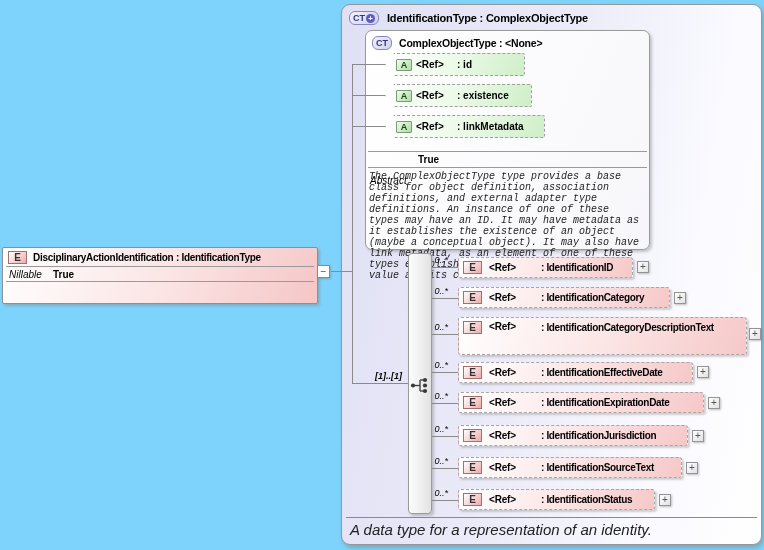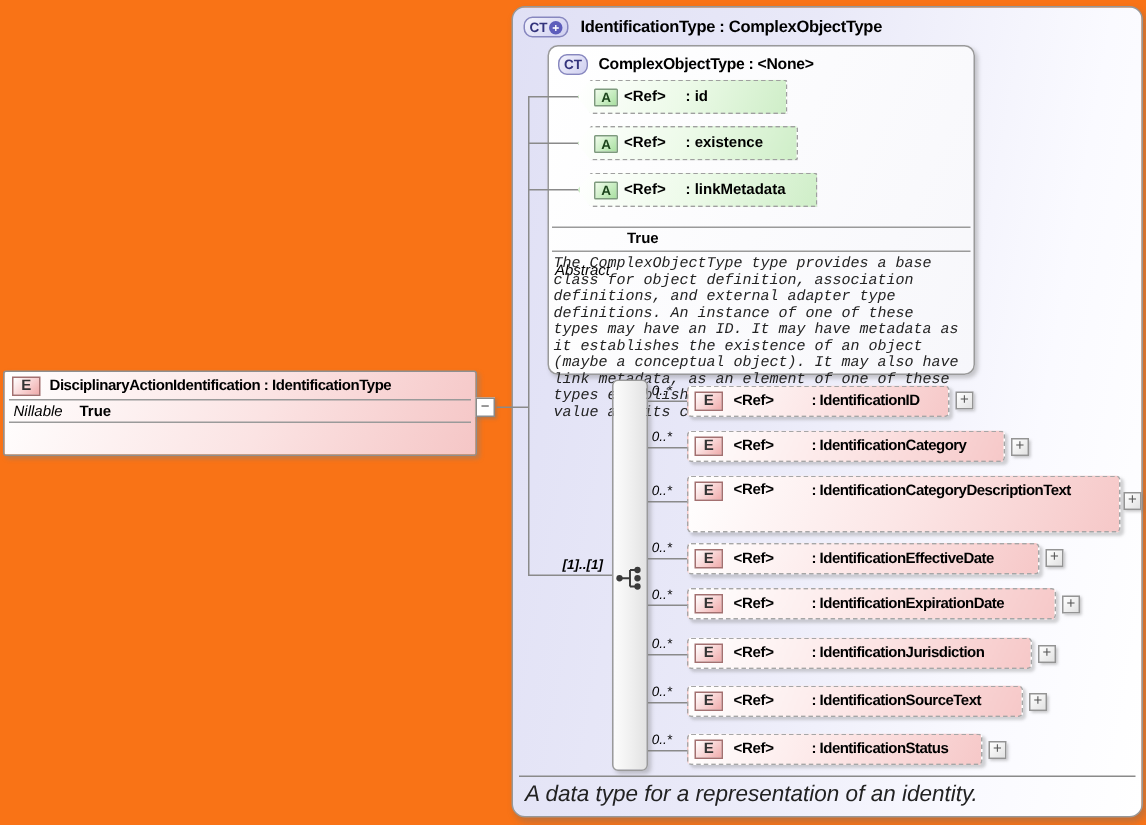--- a/index.html
+++ b/index.html
@@ -1,17 +1,17 @@
 <!DOCTYPE html>
 <html><head>
 <meta charset="utf-8">
 <style>
   html,body{margin:0;padding:0;background:#ffffff;}
   #stage{
-    position:relative;width:764px;height:550px;background:#f97316;overflow:hidden;
+    position:relative;width:764px;height:550px;background:#7dd3fc;overflow:hidden;
     font-family:"Liberation Sans","DejaVu Sans",sans-serif;color:#000;
   }
   
   .hline,.vline{position:absolute;background:#8a8a8a;z-index:3;}
   .hline{height:1px;}
   .vline{width:1px;}
 
   .badge{display:inline-flex;align-items:center;justify-content:center;
     font-weight:bold;box-sizing:border-box;flex:0 0 auto;}
   .badge-e{width:19px;height:13px;font-size:10px;color:#333;

